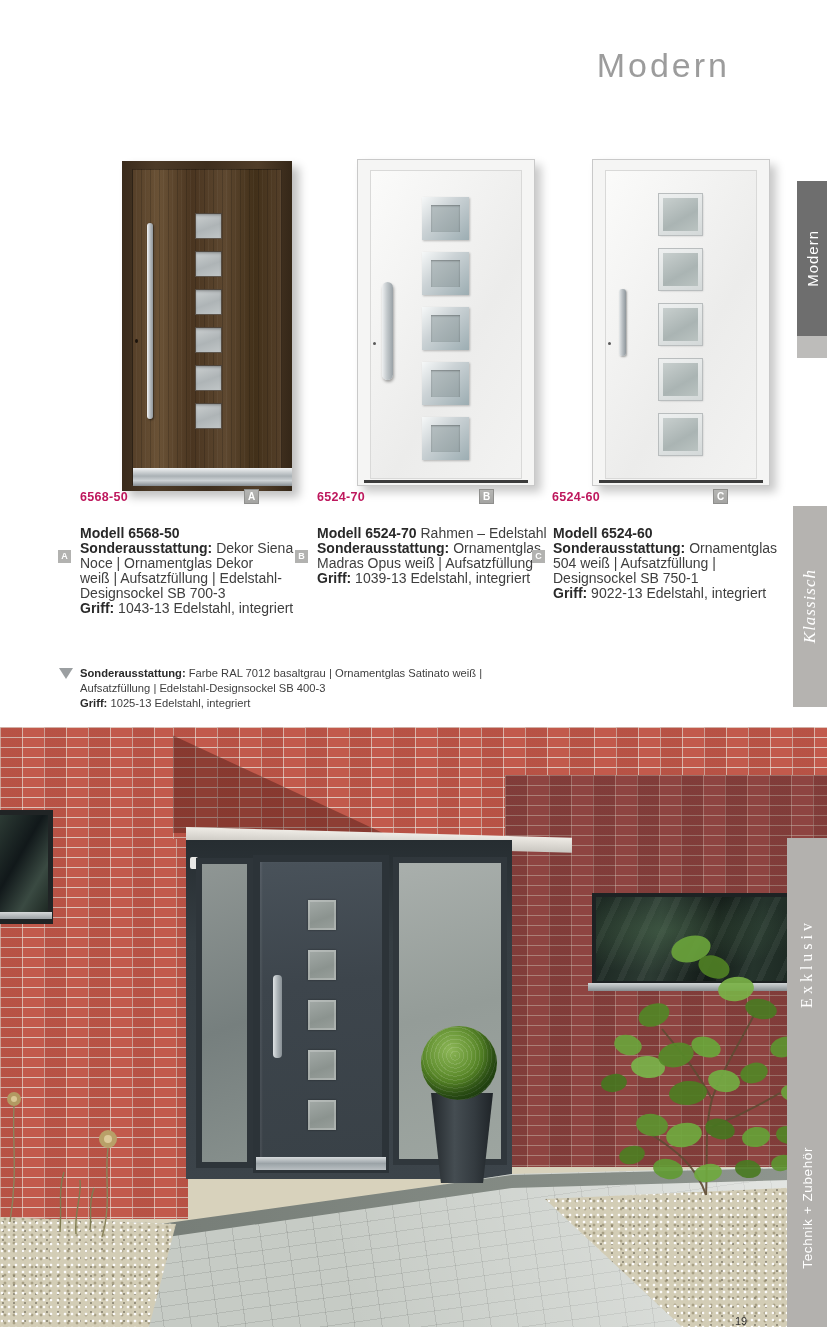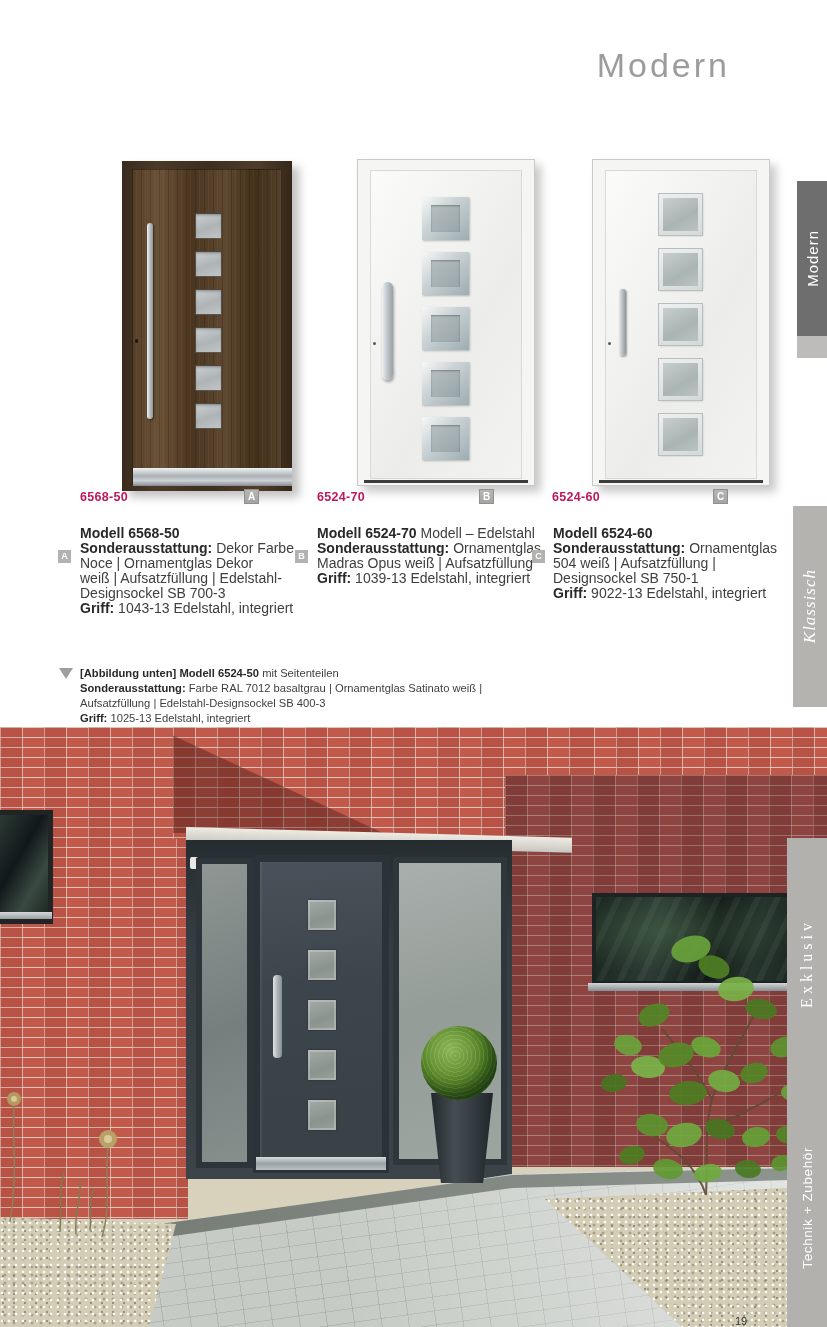--- a/index.html
+++ b/index.html
@@ -242,45 +242,44 @@
   <div class="prod-label" id="labA">6568-50</div>
   <div class="badge" id="bdgA">A</div>
   <div class="prod-label" id="labB">6524-70</div>
   <div class="badge" id="bdgB">B</div>
   <div class="prod-label" id="labC">6524-60</div>
   <div class="badge" id="bdgC">C</div>
 
   <div class="desc-badge" id="dbA">A</div>
   <div class="desc" id="descA">
       <div class="ln"><b>Modell 6568-50</b></div>
-      <div class="ln"><b>Sonderausstattung: </b><span>Dekor Farbe</span></div>
+      <div class="ln"><b>Sonderausstattung: </b><span>Dekor Siena</span></div>
       <div class="ln"><span>Noce | Ornamentglas Dekor</span></div>
       <div class="ln"><span>weiß | Aufsatzfüllung | Edelstahl-</span></div>
       <div class="ln"><span>Designsockel SB 700-3</span></div>
       <div class="ln"><b>Griff: </b><span>1043-13 Edelstahl, integriert</span></div>
     </div>
   <div class="desc-badge" id="dbB">B</div>
   <div class="desc" id="descB">
-      <div class="ln"><b>Modell 6524-70 </b><span>Modell – Edelstahl</span></div>
+      <div class="ln"><b>Modell 6524-70 </b><span>Rahmen – Edelstahl</span></div>
       <div class="ln"><b>Sonderausstattung: </b><span>Ornamentglas</span></div>
       <div class="ln"><span>Madras Opus weiß | Aufsatzfüllung</span></div>
       <div class="ln"><b>Griff: </b><span>1039-13 Edelstahl, integriert</span></div>
     </div>
   <div class="desc-badge" id="dbC">C</div>
   <div class="desc" id="descC">
       <div class="ln"><b>Modell 6524-60</b></div>
       <div class="ln"><b>Sonderausstattung: </b><span>Ornamentglas</span></div>
       <div class="ln"><span>504 weiß | Aufsatzfüllung |</span></div>
       <div class="ln"><span>Designsockel SB 750-1</span></div>
       <div class="ln"><b>Griff: </b><span>9022-13 Edelstahl, integriert</span></div>
     </div>
 
   <div class="note-tri"></div>
   <div class="note">
-      <div class="ln"><b>[Abbildung unten] Modell 6524-50 </b><span>mit Seitenteilen</span></div>
       <div class="ln"><b>Sonderausstattung: </b><span>Farbe RAL 7012 basaltgrau | Ornamentglas Satinato weiß |</span></div>
       <div class="ln"><span>Aufsatzfüllung | Edelstahl-Designsockel SB 400-3</span></div>
       <div class="ln"><b>Griff: </b><span>1025-13 Edelstahl, integriert</span></div>
     </div>
 
   <div class="photo">
     <div class="ph-header brick-b"></div>
     <div class="ph-wall-left brick-b"></div>
     <div class="ph-wall-mid brick-b"></div>
     <div class="ph-shadow-tri"></div>

